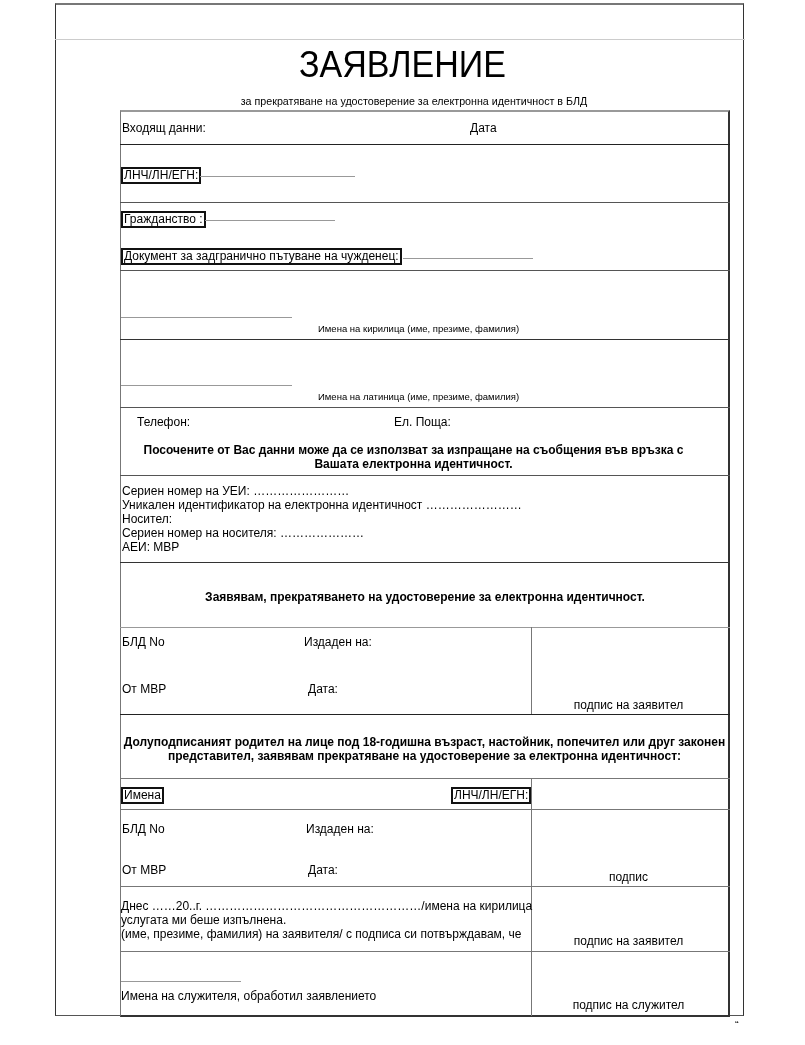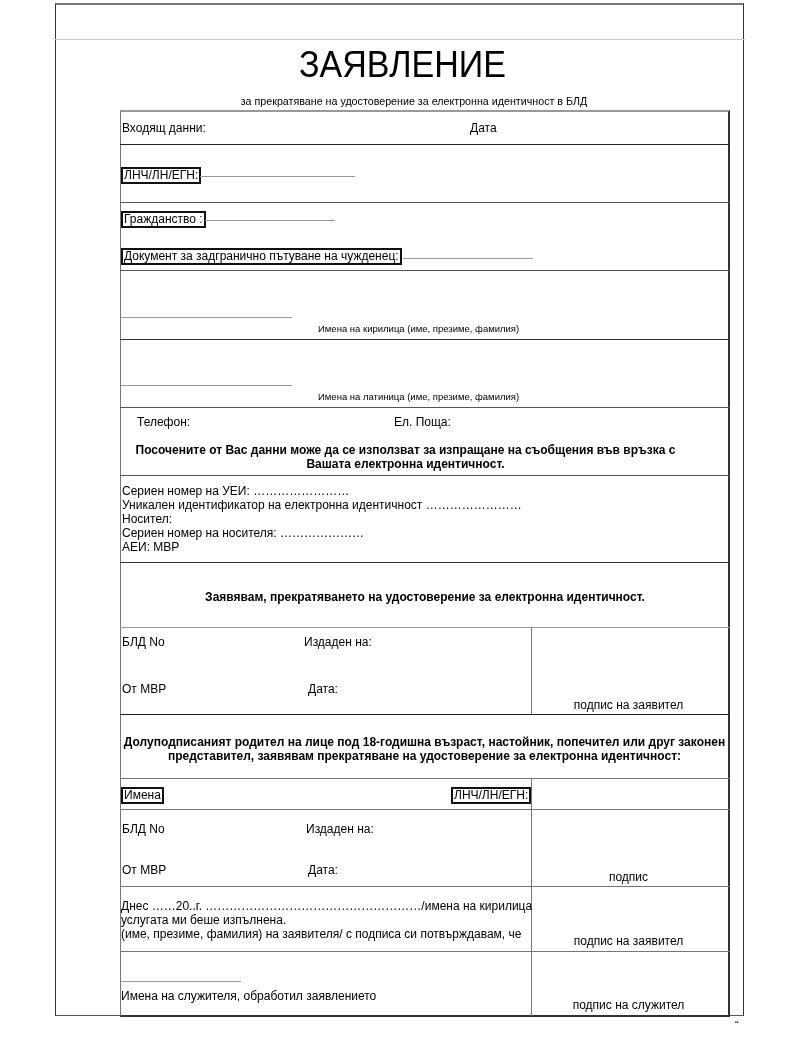--- a/index.html
+++ b/index.html
@@ -70,21 +70,21 @@
 <div class="underline" style="left:403px;top:258px;width:130px;"></div>
 
 <div class="underline" style="left:121px;top:317px;width:171px;"></div>
 <div class="t small" style="left:318px;top:323px;">Имена на кирилица (име, презиме, фамилия)</div>
 
 <div class="underline" style="left:121px;top:385px;width:171px;"></div>
 <div class="t small" style="left:318px;top:391px;">Имена на латиница (име, презиме, фамилия)</div>
 
 <div class="t" style="left:137px;top:415px;">Телефон:</div>
 <div class="t" style="left:394px;top:415px;">Ел. Поща:</div>
-<div class="t bold center" style="left:122px;top:443px;width:567px;white-space:normal;line-height:14px;">Посочените от Вас данни може да се използват за изпращане на съобщения във връзка с Вашата електронна идентичност.</div>
+<div class="t bold center" style="left:122px;top:443px;width:567px;white-space:normal;line-height:14px;padding-left:8px;">Посочените от Вас данни може да се използват за изпращане на съобщения във връзка с Вашата електронна идентичност.</div>
 
 <div style="position:absolute;left:122px;top:484px;font-size:12px;line-height:14px;">
   <div>Сериен номер на УЕИ: ……………………</div>
   <div>Уникален идентификатор на електронна идентичност ……………………</div>
   <div>Носител:</div>
   <div>Сериен номер на носителя: …………………</div>
   <div>АЕИ: МВР</div>
 </div>
 
 <div class="t bold center" style="left:120px;top:590px;width:610px;">Заявявам, прекратяването на удостоверение за електронна идентичност.</div>

